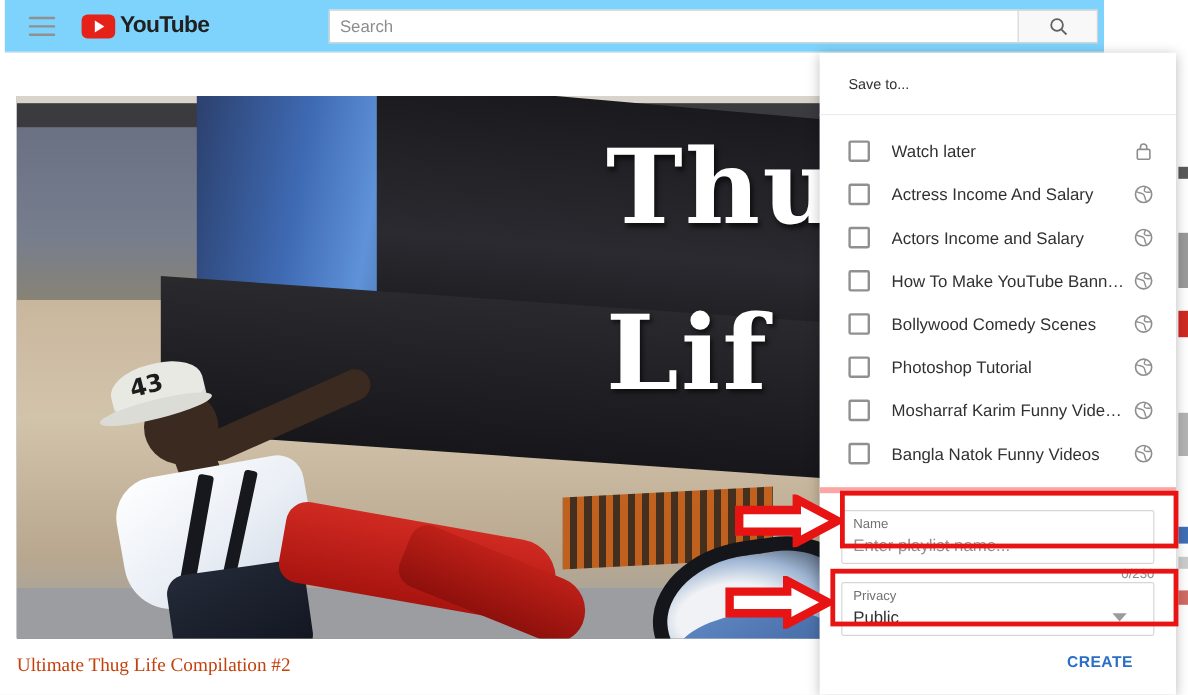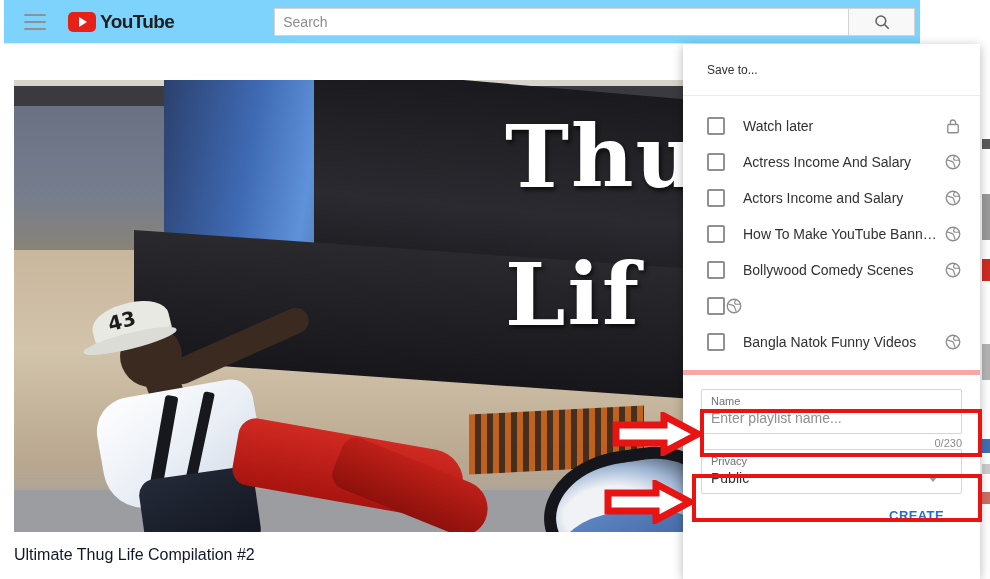--- a/index.html
+++ b/index.html
@@ -147,21 +147,21 @@
     border-radius: 22px 40px 44px 20px; transform: rotate(10deg);
   }
   .legs2 {
     position:absolute; left:268px; top:176px; width:160px; height:54px;
     background: linear-gradient(180deg,#be2018 0%, #8e100c 100%);
     border-radius: 18px 34px 30px 18px; transform: rotate(22deg);
   }
 
   .video-title {
     position: absolute; left: 14px; top: 546px;
-    font-size: 16px; color: #0f172a;
+    font-size: 16px; color: #c2410c; font-family: Liberation Serif, serif;
   }
 
   
   .right-strip { position:absolute; right:0; top:44px; width:8px; height:535px; background:#fff; z-index:1;}
   .rs-a { position:absolute; right:0; top:95px; width:8px; height:10px; background:#5a5a5a;}
   .rs-b { position:absolute; right:0; top:150px; width:8px; height:46px; background:#9a9a9a;}
   .rs-c { position:absolute; right:0; top:215px; width:8px; height:22px; background:#cf2b22;}
   .rs-d { position:absolute; right:0; top:300px; width:8px; height:36px; background:#b4b4b4;}
   .rs-e { position:absolute; right:0; top:395px; width:8px; height:14px; background:#3f6fb5;}
   .rs-f { position:absolute; right:0; top:420px; width:8px; height:10px; background:#cccccc;}
@@ -342,26 +342,35 @@
         <div class="checkbox"></div>
         <div class="pl-name">Bollywood Comedy Scenes</div>
         <svg class="priv-icon" viewBox="0 0 24 24">
           <circle cx="12" cy="12" r="9" fill="none" stroke="#4a4a4a" stroke-width="1.8"></circle>
           <path d="M4 9c3 2 6 1 8 3s1 5 3 7M14 3.5c0 2-2 3-1 5s4 1 7 1" fill="none" stroke="#4a4a4a" stroke-width="1.6"></path>
         </svg>
       </div>
 
       <div class="pl-row">
         <div class="checkbox"></div>
-        <svg class="priv-icon" viewBox="0 0 24 24">
-          <circle cx="12" cy="12" r="9" fill="none" stroke="#4a4a4a" stroke-width="1.8"></circle>
-          <path d="M4 9c3 2 6 1 8 3s1 5 3 7M14 3.5c0 2-2 3-1 5s4 1 7 1" fill="none" stroke="#4a4a4a" stroke-width="1.6"></path>
-        </svg>
-      </div>
-
+        <div class="pl-name">Photoshop Tutorial</div>
+        <svg class="priv-icon" viewBox="0 0 24 24">
+          <circle cx="12" cy="12" r="9" fill="none" stroke="#4a4a4a" stroke-width="1.8"></circle>
+          <path d="M4 9c3 2 6 1 8 3s1 5 3 7M14 3.5c0 2-2 3-1 5s4 1 7 1" fill="none" stroke="#4a4a4a" stroke-width="1.6"></path>
+        </svg>
+      </div>
+
+      <div class="pl-row">
+        <div class="checkbox"></div>
+        <div class="pl-name">Mosharraf Karim Funny Vide…</div>
+        <svg class="priv-icon" viewBox="0 0 24 24">
+          <circle cx="12" cy="12" r="9" fill="none" stroke="#4a4a4a" stroke-width="1.8"></circle>
+          <path d="M4 9c3 2 6 1 8 3s1 5 3 7M14 3.5c0 2-2 3-1 5s4 1 7 1" fill="none" stroke="#4a4a4a" stroke-width="1.6"></path>
+        </svg>
+      </div>
 
       <div class="pl-row">
         <div class="checkbox"></div>
         <div class="pl-name">Bangla Natok Funny Videos</div>
         <svg class="priv-icon" viewBox="0 0 24 24">
           <circle cx="12" cy="12" r="9" fill="none" stroke="#4a4a4a" stroke-width="1.8"></circle>
           <path d="M4 9c3 2 6 1 8 3s1 5 3 7M14 3.5c0 2-2 3-1 5s4 1 7 1" fill="none" stroke="#4a4a4a" stroke-width="1.6"></path>
         </svg>
       </div>
 

